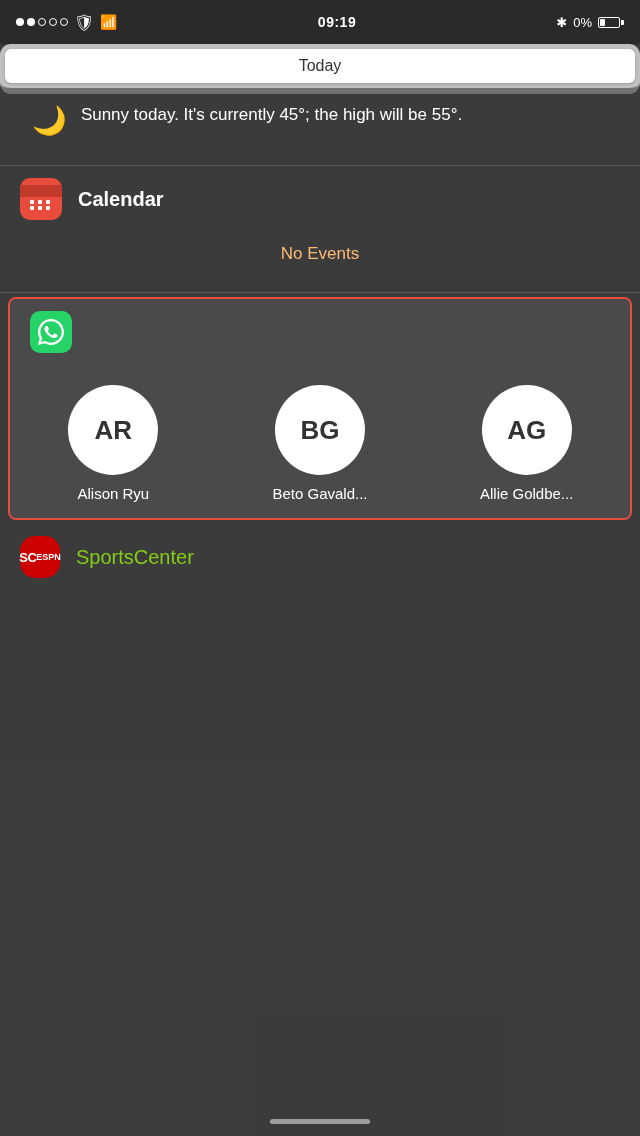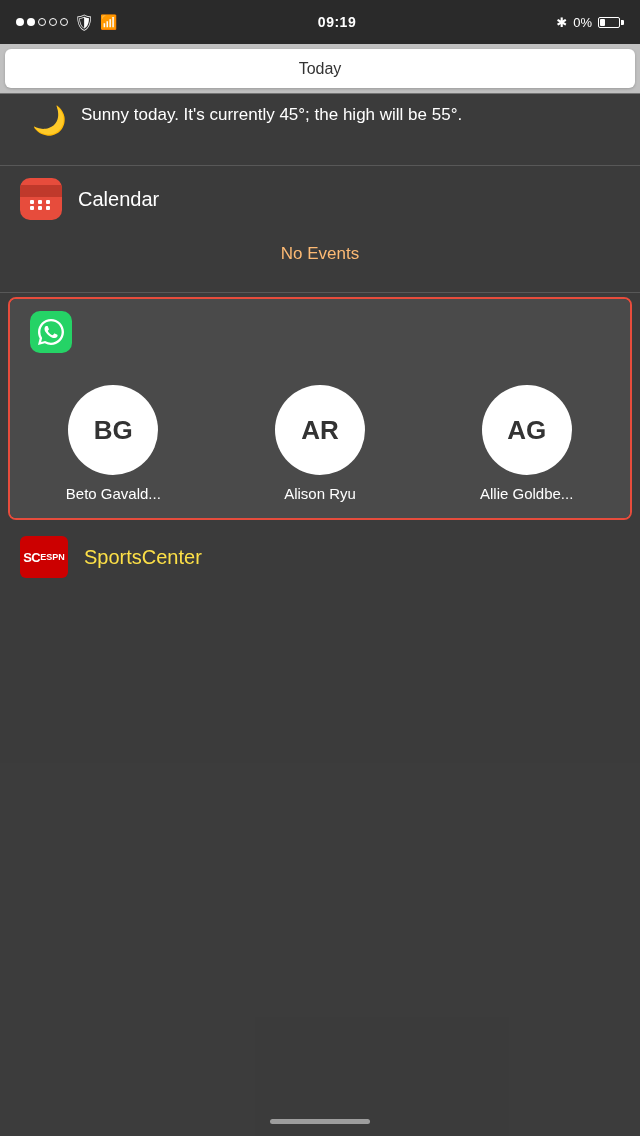--- a/index.html
+++ b/index.html
@@ -70,21 +70,22 @@
       width: 3px; height: 5px;
       background: white;
       border-radius: 0 1px 1px 0;
     }
 
     
     .tab-bar {
       height: 50px;
       background: #c0c0c0;
       display: flex;
-      border-bottom: 1px solid #737373;
+      border-bottom: 6px solid #737373;
+      border-radius: 11px;
     }
     .tab {
       flex: 1;
       display: flex;
       align-items: center;
       justify-content: center;
       font-size: 16px;
       font-weight: 500;
       cursor: pointer;
       border-radius: 6px;
@@ -174,21 +175,21 @@
       padding: 3px;
     }
     .cal-dot {
       width: 4px; height: 4px;
       background: white;
       border-radius: 1px;
     }
     .calendar-label {
       color: white;
       font-size: 20px;
-      font-weight: 400;
+      font-weight: 700;
     }
 
     
     .no-events {
       padding: 12px 20px 28px;
       text-align: center;
       color: #fdba74;
       font-size: 17px;
     }
 
@@ -253,34 +254,34 @@
 
     
     .sports-section {
       padding: 12px 20px;
       display: flex;
       align-items: center;
       gap: 16px;
       margin-top: 4px;
     }
     .sports-icon {
-      width: 48px; height: 42px;
+      width: 40px; height: 42px;
       background: #cc0000;
-      border-radius: 6px;
+      border-radius: 15px;
       display: flex;
       align-items: center;
       justify-content: center;
       font-size: 11px;
       font-weight: 900;
       color: white;
       text-align: center;
       letter-spacing: -0.5px;
     }
     .sports-label {
-      color: #fde047;
+      color: #84cc16;
       font-size: 20px;
       font-weight: 400;
     }
 
     
     .home-indicator {
       position: absolute;
       bottom: 12px;
       left: 50%;
       transform: translateX(-50%);
@@ -358,29 +359,29 @@
       <div class="whatsapp-icon">
         <svg width="26" height="26" viewBox="0 0 24 24" fill="white">
           <path d="M17.472 14.382c-.297-.149-1.758-.867-2.03-.967-.273-.099-.471-.148-.67.15-.197.297-.767.966-.94 1.164-.173.199-.347.223-.644.075-.297-.15-1.255-.463-2.39-1.475-.883-.788-1.48-1.761-1.653-2.059-.173-.297-.018-.458.13-.606.134-.133.298-.347.446-.52.149-.174.198-.298.298-.497.099-.198.05-.371-.025-.52-.075-.149-.669-1.612-.916-2.207-.242-.579-.487-.5-.669-.51-.173-.008-.371-.01-.57-.01-.198 0-.52.074-.792.372-.272.297-1.04 1.016-1.04 2.479 0 1.462 1.065 2.875 1.213 3.074.149.198 2.096 3.2 5.077 4.487.709.306 1.262.489 1.694.625.712.227 1.36.195 1.871.118.571-.085 1.758-.719 2.006-1.413.248-.694.248-1.289.173-1.413-.074-.124-.272-.198-.57-.347z"></path>
           <path d="M12 0C5.373 0 0 5.373 0 12c0 2.136.561 4.14 1.535 5.875L0 24l6.27-1.503A11.936 11.936 0 0012 24c6.627 0 12-5.373 12-12S18.627 0 12 0zm0 21.818a9.818 9.818 0 01-5.006-1.373l-.36-.213-3.72.891.934-3.608-.234-.371A9.818 9.818 0 012.182 12C2.182 6.58 6.58 2.182 12 2.182S21.818 6.58 21.818 12 17.42 21.818 12 21.818z"></path>
         </svg>
       </div>
     </div>
     <div class="widget-contacts">
       <div class="contact-item">
         <div class="contact-avatar">
+          <span>AR</span>
+        </div>
+        <span class="contact-name">Alison Ryu</span>
+      </div>
+      <div class="contact-item">
+        <div class="contact-avatar">
           <span>BG</span>
         </div>
         <span class="contact-name">Beto Gavald...</span>
-      </div>
-      <div class="contact-item">
-        <div class="contact-avatar">
-          <span>AR</span>
-        </div>
-        <span class="contact-name">Alison Ryu</span>
       </div>
       <div class="contact-item">
         <div class="contact-avatar">
           <span>AG</span>
         </div>
         <span class="contact-name">Allie Goldbe...</span>
       </div>
     </div>
   </div>
 

